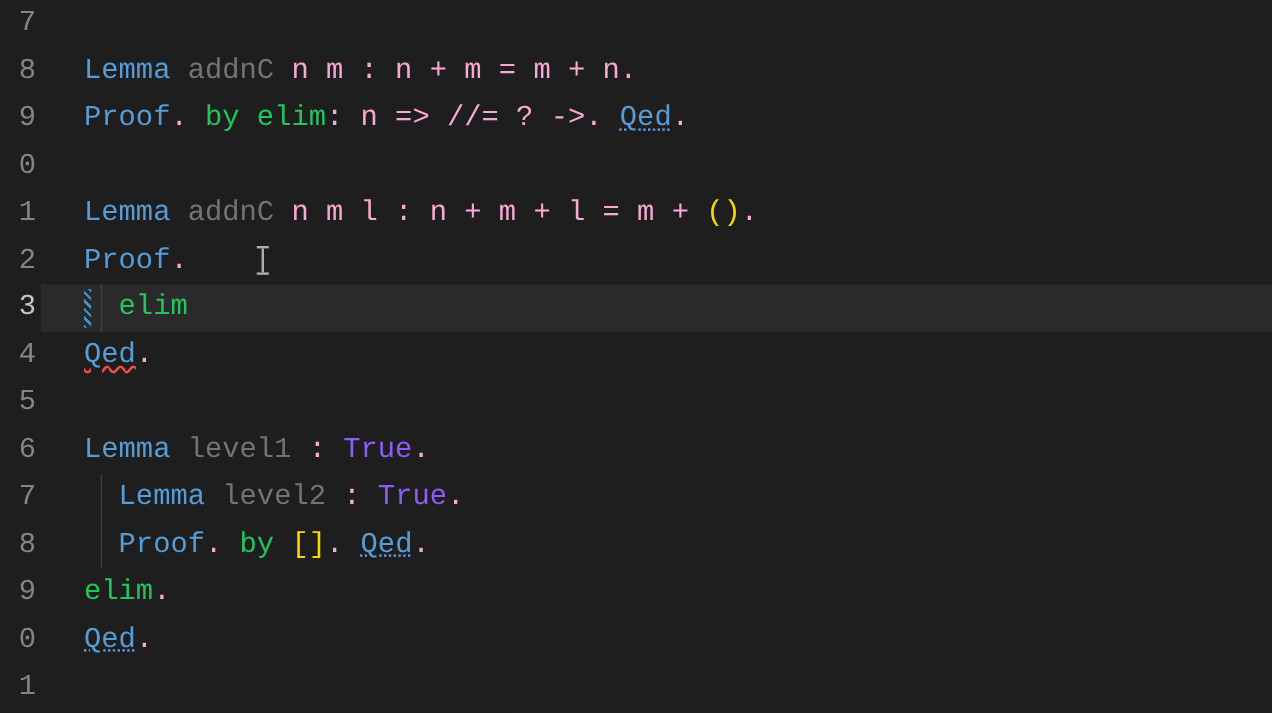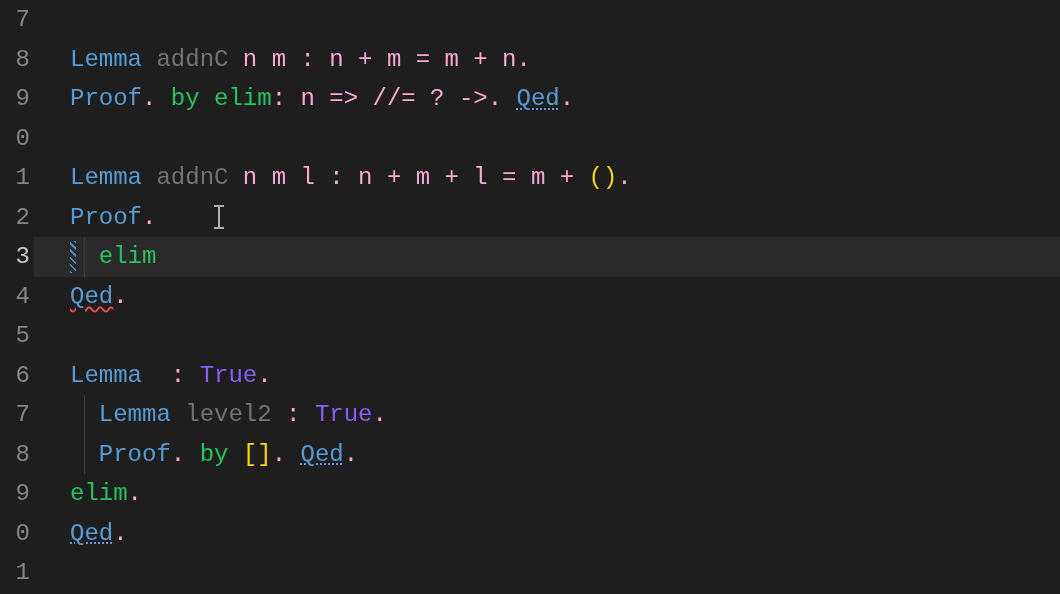--- a/index.html
+++ b/index.html
@@ -203,21 +203,21 @@
       <span class="plain">  </span><span class="tac">elim</span>
     </div>
 
     <div class="line">
       <span class="kw err-underline">Qed</span><span class="def">.</span>
     </div>
 
     <div class="line"></div>
 
     <div class="line">
-      <span class="kw">Lemma</span><span class="plain"> </span><span class="plain"> </span><span class="def">: </span><span class="ty">True</span><span class="def">.</span>
+      <span class="kw">Lemma</span><span class="plain"> </span><span class="id">level1</span><span class="plain"> </span><span class="def">: </span><span class="ty">True</span><span class="def">.</span>
     </div>
 
     <div class="line">
       <span class="indent-guide"></span>
       <span class="plain">  </span><span class="kw">Lemma</span><span class="plain"> </span><span class="id">level2</span><span class="plain"> </span><span class="def">: </span><span class="ty">True</span><span class="def">.</span>
     </div>
 
     <div class="line">
       <span class="indent-guide"></span>
       <span class="plain">  </span><span class="kw">Proof</span><span class="def">.</span><span class="plain"> </span><span class="tac">by</span><span class="plain"> </span><span class="par">[]</span><span class="def">.</span><span class="plain"> </span><span class="kw warn-underline">Qed</span><span class="def">.</span>

